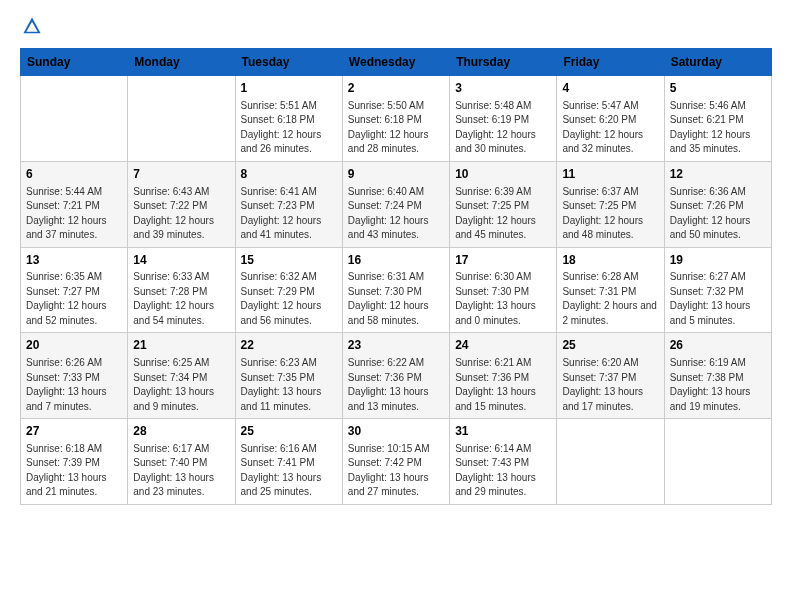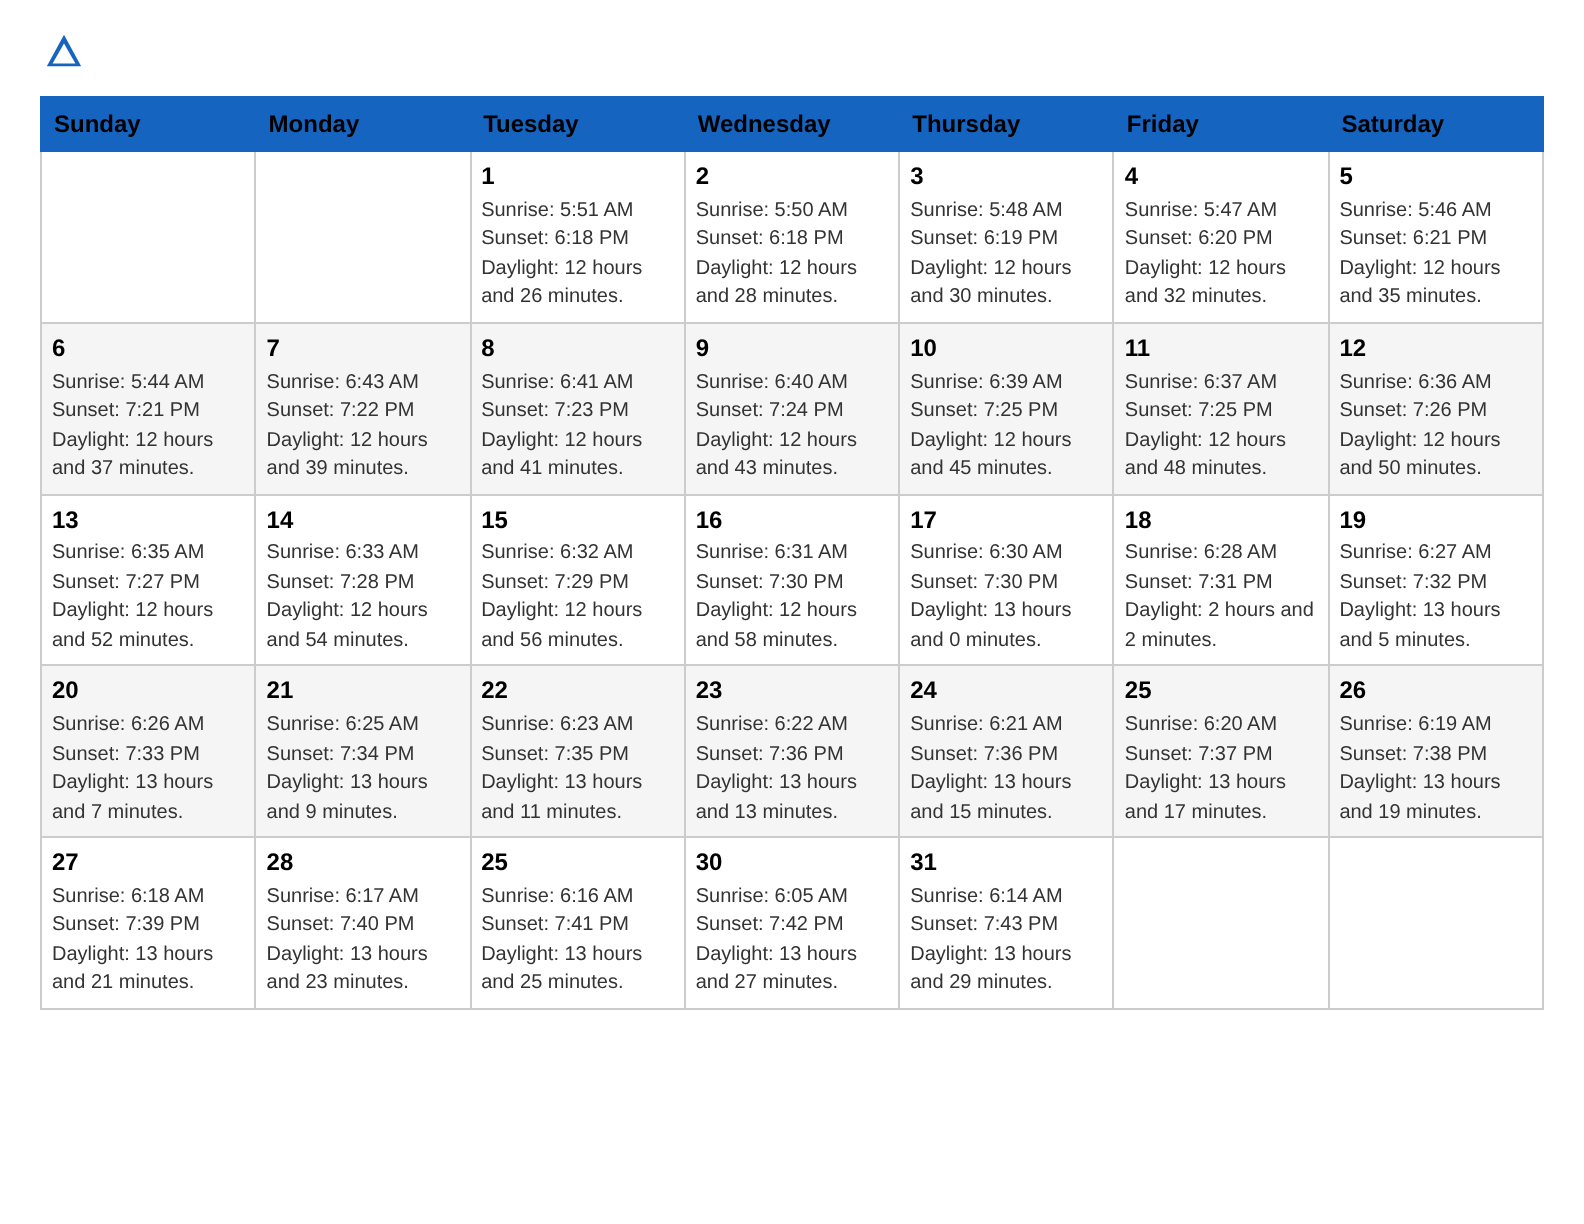--- a/index.html
+++ b/index.html
@@ -243,21 +243,21 @@
         <td>
           <span class="day-num">28</span>
           <div class="day-info"><span>Sunrise: 6:17 AM</span><br><span>Sunset: 7:40 PM</span><br><span>Daylight: 13 hours and 23 minutes.</span></div>
         </td>
         <td>
           <span class="day-num">25</span>
           <div class="day-info"><span>Sunrise: 6:16 AM</span><br><span>Sunset: 7:41 PM</span><br><span>Daylight: 13 hours and 25 minutes.</span></div>
         </td>
         <td>
           <span class="day-num">30</span>
-          <div class="day-info"><span>Sunrise: 6:05 AM</span><br><span>Sunset: 7:42 PM</span><br><span>Daylight: 13 hours and 27 minutes.</span></div>
+          <div class="day-info"><span>Sunrise: 10:15 AM</span><br><span>Sunset: 7:42 PM</span><br><span>Daylight: 13 hours and 27 minutes.</span></div>
         </td>
         <td>
           <span class="day-num">31</span>
           <div class="day-info"><span>Sunrise: 6:14 AM</span><br><span>Sunset: 7:43 PM</span><br><span>Daylight: 13 hours and 29 minutes.</span></div>
         </td>
         <td class="empty-cell"></td>
         <td class="empty-cell"></td>
       </tr>
     </tbody>
 </table>

